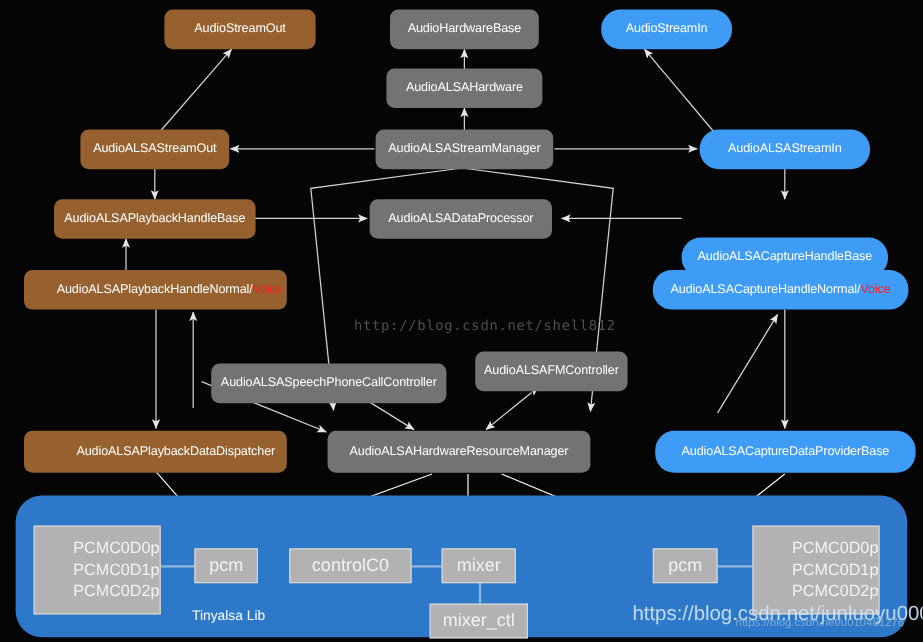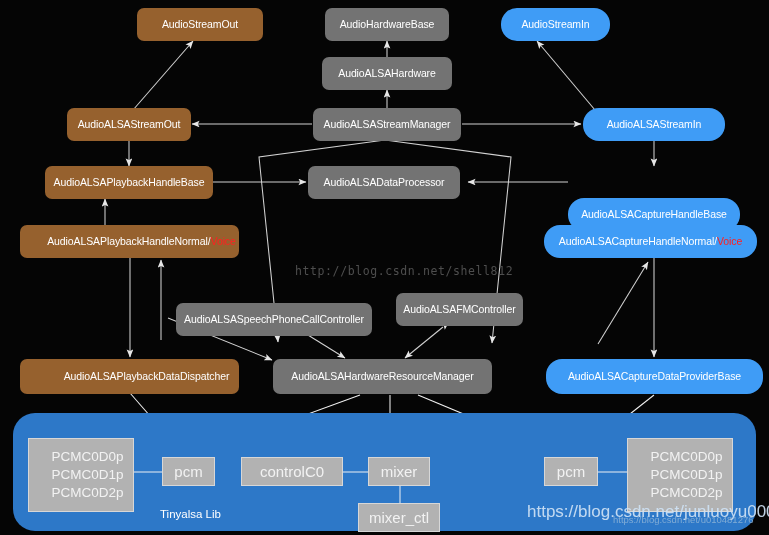--- a/index.html
+++ b/index.html
@@ -72,21 +72,21 @@
     display: flex;
     align-items: center;
     justify-content: center;
     flex-direction: column;
     font-size: 15px;
     line-height: 1.33;
     z-index: 3;
     text-align: center;
   }
   .gray.multi {
-    align-items: center;
+    align-items: flex-end;
     padding-left: 13px;
     font-size: 13.5px;
   }
   .connector {
     position: absolute;
     background: #8db4de;
     z-index: 2;
   }
   .watermark-center {
     position: absolute;

